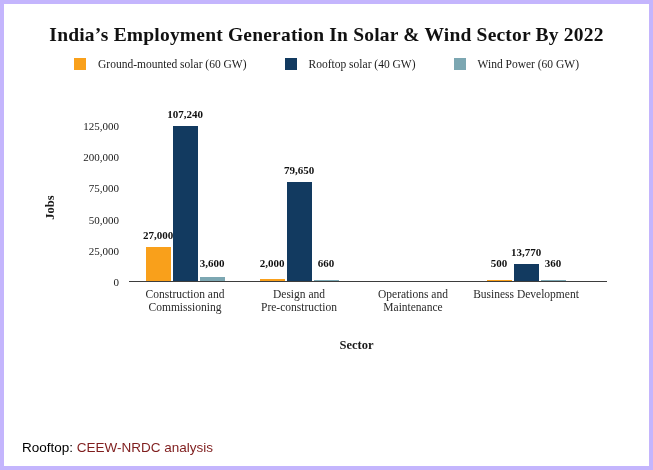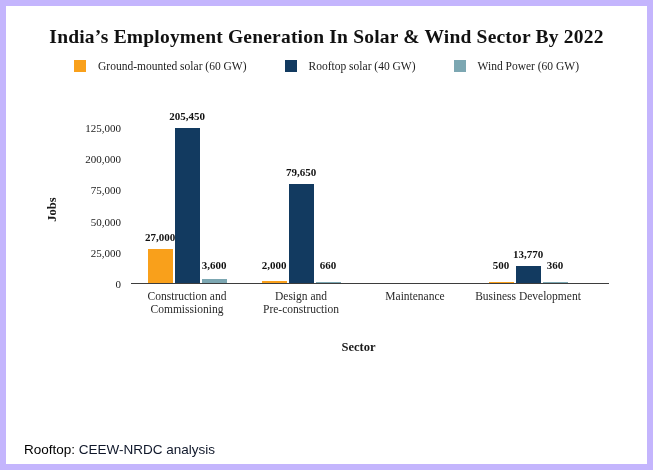--- a/index.html
+++ b/index.html
@@ -1,19 +1,19 @@
 <!DOCTYPE html>
 <html><head>
 <meta charset="utf-8">
 <style>
   * { margin: 0; padding: 0; box-sizing: border-box; }
   html, body { background: #ffffff; }
   body { width: 653px; height: 470px; position: relative; overflow: hidden;
          font-family: "Liberation Serif", "DejaVu Serif", serif; }
-  .frame { position: absolute; inset: 0; border: 6px solid #c4b5fd; background: #ffffff; }
+  .frame { position: absolute; inset: 0; border: 4px solid #c4b5fd; background: #ffffff; }
 
   .chart-title { position: absolute; top: 20px; left: 0; right: 0; text-align: center;
                  font-size: 19.5px; font-weight: bold; color: #111111; letter-spacing: 0.2px; }
 
   .legend { position: absolute; top: 54px; left: 0; right: 0;
             display: flex; justify-content: center; align-items: center; gap: 38px; }
   .legend-item { display: flex; align-items: center; gap: 12px; }
   .legend-swatch { width: 12px; height: 12px; display: inline-block; }
   .legend-label { font-size: 11.5px; color: #1c1c1c; white-space: nowrap; }
 
@@ -75,21 +75,21 @@
         <div class="y-tick" style="bottom: 62.4px;">50,000</div>
         <div class="y-tick" style="bottom: 93.6px; margin-top: 12px;">75,000</div>
         <div class="y-tick" style="bottom: 124.8px;">200,000</div>
         <div class="y-tick" style="bottom: 156px;">125,000</div>
       </div>
     <div class="plot" id="plot">
         <div class="bar-group" style="left: 16px;">
           <div class="bar" style="left: 0.5px; height: 33.696px; background: rgb(249, 160, 27);"></div>
           <div class="bar-value" style="left: 13px; bottom: 39.696px;">27,000</div>
           <div class="bar" style="left: 27.5px; height: 155.451px; background: rgb(18, 58, 96);"></div>
-          <div class="bar-value" style="left: 40px; bottom: 161.451px;">205,450</div>
+          <div class="bar-value" style="left: 40px; bottom: 161.451px;">107,240</div>
           <div class="bar" style="left: 54.5px; height: 4.4928px; background: rgb(124, 167, 178);"></div>
           <div class="bar-value" style="left: 67px; bottom: 12px;">3,600</div>
         </div>
         <div class="bar-group" style="left: 130px;">
           <div class="bar" style="left: 0.5px; height: 2.496px; background: rgb(249, 160, 27);"></div>
           <div class="bar-value" style="left: 13px; bottom: 12px;">2,000</div>
           <div class="bar" style="left: 27.5px; height: 99.4032px; background: rgb(18, 58, 96);"></div>
           <div class="bar-value" style="left: 40px; bottom: 105.403px;">79,650</div>
           <div class="bar" style="left: 54.5px; height: 1px; background: rgb(124, 167, 178);"></div>
           <div class="bar-value" style="left: 67px; bottom: 12px;">660</div>
@@ -106,26 +106,27 @@
     <div class="x-labels" id="xlabels">
         <div class="x-cat" style="left: 56px;">
           <div>Construction and</div>
           <div>Commissioning</div>
         </div>
         <div class="x-cat" style="left: 170px;">
           <div>Design and</div>
           <div>Pre-construction</div>
         </div>
         <div class="x-cat" style="left: 284px;">
+          <div>Operations and</div>
           <div>Maintenance</div>
         </div>
         <div class="x-cat" style="left: 397px;">
           <div>Business Development</div>
         </div>
       </div>
     <div class="x-axis-title">Sector</div>
   </div>
 
   <div class="source-line">
-    <span>Rooftop: </span><a class="source-link" style="color: #0f172a; margin-top: 20px;">CEEW-NRDC analysis</a>
+    <span>Rooftop: </span><a class="source-link" style="color: #7f1d1d; margin-top: 20px;">CEEW-NRDC analysis</a>
   </div>
 
 </div>
 
 </body></html>

